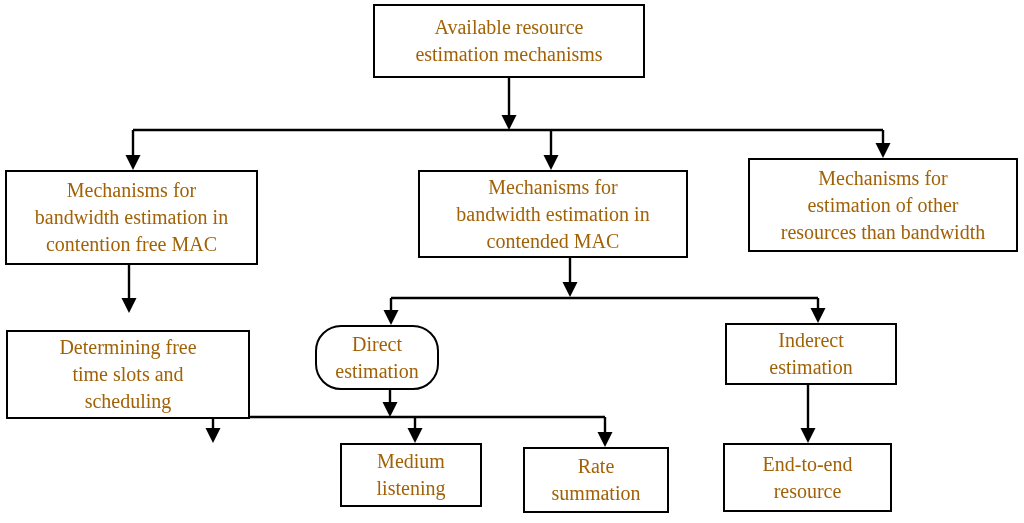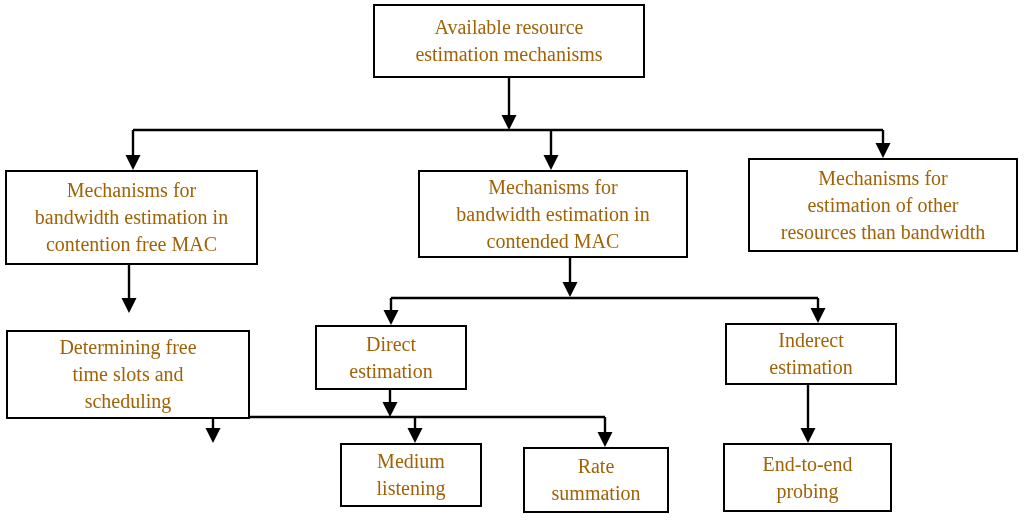--- a/index.html
+++ b/index.html
@@ -124,21 +124,21 @@
 estimation of other
 resources than bandwidth</span>
   </div>
 
   <div class="node" style="left:6px; top:330px; width:244px; height:89px;">
     <span class="lbl">Determining free
 time slots and
 scheduling</span>
   </div>
 
-  <div class="node" style="left:315px; top:325px; width:152px; height:65px;">
+  <div class="node" style="left:315px; top:325px; width:124px; height:65px;border-radius:26px;">
     <span class="lbl">Direct
 estimation</span>
   </div>
 
   <div class="node" style="left:725px; top:323px; width:172px; height:62px;">
     <span class="lbl">Inderect
 estimation</span>
   </div>
 
 
@@ -147,16 +147,16 @@
 listening</span>
   </div>
 
   <div class="node" style="left:523px; top:447px; width:146px; height:66px;">
     <span class="lbl">Rate
 summation</span>
   </div>
 
   <div class="node" style="left:723px; top:443px; width:169px; height:69px;">
     <span class="lbl">End-to-end
-probing</span>
+resource</span>
   </div>
 
 </div>
 
 </body></html>

